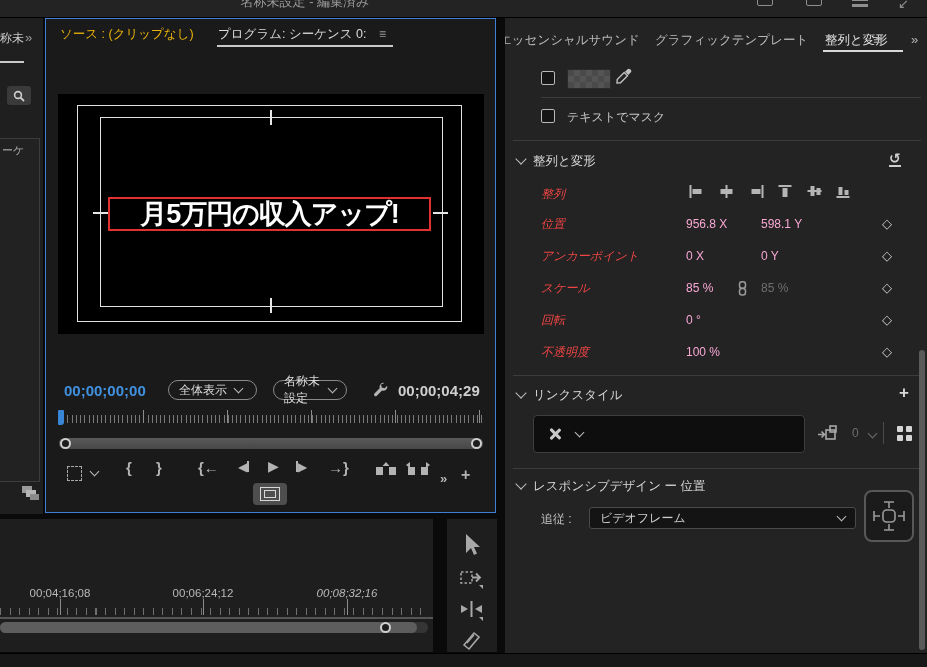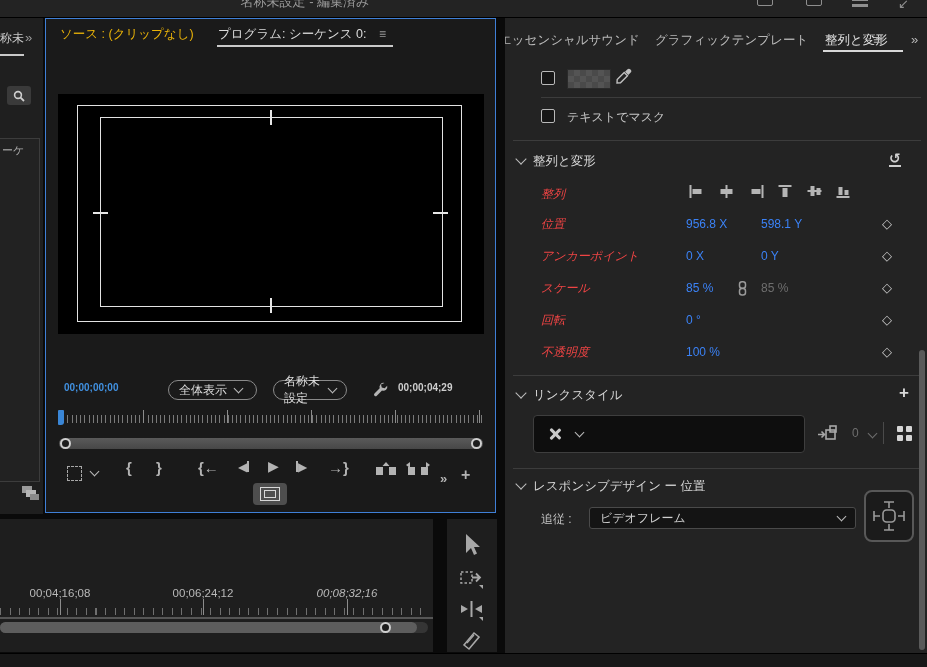--- a/index.html
+++ b/index.html
@@ -7,21 +7,21 @@
        font-family:"Liberation Sans","DejaVu Sans",sans-serif;color:#c8c8c8;font-size:12px;}
   .abs{position:absolute;}
   
   #titlebar{left:0;top:0;width:927px;height:17px;background:#232323;overflow:hidden;border-bottom:1px solid #000;}
   #titlebar .title{position:absolute;top:-7px;left:160px;width:290px;text-align:center;font-size:13px;color:#9a9a9a;}
   .tb-icon{position:absolute;top:-8px;color:#8f8f8f;}
   .tb-box{width:14px;height:12px;border:1.5px solid #8f8f8f;border-radius:2px;}
   .tb-bars{width:16px;height:3px;background:#8f8f8f;box-shadow:0 6px 0 #8f8f8f;}
   
   #leftstrip{left:0;top:18px;width:43px;height:496px;background:#1f1f1f;overflow:hidden;}
-  #leftstrip .tabfrag{position:absolute;left:0;top:12px;color:#c9c9c9;border-bottom:2px solid #c9c9c9;padding-bottom:7px;}
+  #leftstrip .tabfrag{position:absolute;left:0;top:12px;color:#c9c9c9;border-bottom:2px solid #c9c9c9;padding-bottom:14px;}
   #leftstrip .morebtn{position:absolute;left:25px;top:12px;color:#9c9c9c;font-size:13px;}
   .searchbtn{position:absolute;left:7px;top:68px;width:24px;height:19px;background:#3a3a3a;border-radius:3px;display:flex;align-items:center;justify-content:center;}
   .listbox{position:absolute;left:-5px;top:120px;width:43px;height:342px;border:1px solid #3c3c3c;background:#222;}
   .listbox .frag{position:absolute;left:6px;top:4px;color:#aaa;font-size:11px;}
   .layersicon{position:absolute;left:22px;top:468px;}
   
   #program{left:45px;top:18px;width:451px;height:495px;background:#1a1a1a;border:1.5px solid #3f7fd6;box-sizing:border-box;}
   .montabs{position:absolute;left:0;top:0;width:100%;height:28px;}
   .montab{position:absolute;top:7px;font-size:12.5px;color:#eab308;white-space:nowrap;}
   .montab.active{color:#dcdcdc;}
@@ -29,21 +29,21 @@
   .menu-glyph{color:#9a9a9a;font-size:12px;}
   
   .frame{position:absolute;left:12px;top:75px;width:426px;height:240px;background:#000;}
   .safe{position:absolute;border:1px solid #e2e2e2;}
   .safe.outer{left:19px;top:11px;width:383px;height:215px;}
   .safe.inner{left:42px;top:23px;width:341px;height:188px;}
   .tick{position:absolute;background:#e6e6e6;}
   .headline-box{position:absolute;left:50px;top:103px;width:323px;height:34px;border:2px solid #e03030;box-sizing:border-box;display:flex;align-items:center;justify-content:center;}
   .headline{font-size:27px;font-weight:bold;color:#fff;white-space:nowrap;letter-spacing:-1px;}
   
-  .tc{font-size:10px;font-weight:bold;}
+  .tc{font-size:15px;font-weight:bold;}
   .tc.blue{color:#4191e1;}
   .tc.dur{color:#cfcfcf;}
   .pill{position:absolute;height:20px;border:1px solid #8a8a8a;border-radius:10px;display:flex;align-items:center;gap:8px;padding:0 10px;color:#ddd;font-size:12px;box-sizing:border-box;}
   .chev{width:6px;height:6px;border-right:1.7px solid #bbb;border-bottom:1.7px solid #bbb;transform:rotate(45deg);margin-top:-3px;flex:none;}
   .mon-ruler{position:absolute;left:13px;top:390px;width:424px;height:14px;}
   .mon-ruler .minor{position:absolute;left:0;bottom:0;width:100%;height:8px;
      background:repeating-linear-gradient(to right,#7a7a7a 0 1px,transparent 1px 4.22px);}
   .mon-ruler .major{position:absolute;bottom:0;width:1px;height:13px;background:#8c8c8c;}
   .playhead{position:absolute;left:-1px;bottom:-2px;width:6px;height:15px;background:#3a86d6;border-radius:1px 1px 3px 1px;}
   .mon-scroll{position:absolute;left:13px;top:419px;width:424px;height:11px;background:linear-gradient(#5a5a5a,#474747);border-radius:6px;}
@@ -62,21 +62,21 @@
   .checkbox{position:absolute;width:12px;height:12px;border:1.5px solid #b9b9b9;border-radius:2px;background:#161616;}
   .swatch{position:absolute;left:62px;top:51px;width:42px;height:18px;background:#4a4a4a;
      background-image:linear-gradient(45deg,#545454 25%,transparent 25%,transparent 75%,#545454 75%),
                       linear-gradient(45deg,#545454 25%,transparent 25%,transparent 75%,#545454 75%);
      background-size:12px 12px;background-position:0 0,6px 6px;border:1px solid #2a2a2a;}
   .divider{position:absolute;height:1px;background:#3c3c3c;}
   .sechead{position:absolute;font-size:12.5px;color:#d6d6d6;font-weight:500;}
   .dchev{position:absolute;width:7px;height:7px;border-right:1.8px solid #bdbdbd;border-bottom:1.8px solid #bdbdbd;transform:rotate(45deg);}
   .plabel{position:absolute;left:36px;color:#ef4444;font-style:italic;}
   .prop-row{position:absolute;left:0;width:422px;height:20px;line-height:20px;}
-  .pval{position:absolute;color:#3b82f6;}
+  .pval{position:absolute;color:#f9a8d4;}
   .pval.dim{color:#6e6e6e;}
   .kf{position:absolute;left:377px;color:#cfcfcf;font-size:13px;top:0;}
   .alignicon{position:absolute;top:0;width:17px;height:15px;}
   .resetbtn{position:absolute;left:384px;color:#cfcfcf;font-size:14px;font-weight:bold;border-bottom:2px solid #cfcfcf;line-height:13px;}
   .plusbtn{position:absolute;left:394px;color:#d8d8d8;font-size:17px;font-weight:bold;}
   .stylebox{position:absolute;left:28px;top:397px;width:272px;height:38px;background:#0e0e0e;border:1px solid #3e3e3e;border-radius:4px;display:flex;align-items:center;box-sizing:border-box;padding:0 14px;gap:14px;}
   .xmark{position:relative;width:14px;height:14px;flex:none;}
   .xmark::before,.xmark::after{content:"";position:absolute;left:6px;top:0;width:2.5px;height:14px;background:#c9c9c9;border-radius:1px;}
   .xmark::before{transform:rotate(45deg);}.xmark::after{transform:rotate(-45deg);}
   .stylebox .lbl{color:#d0d0d0;flex:1;}
@@ -147,20 +147,23 @@
     </div>
 
     <div class="frame">
       <div class="safe outer"></div>
       <div class="safe inner"></div>
 
       <div class="tick" style="left:212px;top:16px;width:1.5px;height:15px;"></div>
       <div class="tick" style="left:212px;top:204px;width:1.5px;height:15px;"></div>
       <div class="tick" style="left:35px;top:118px;width:15px;height:1.5px;"></div>
       <div class="tick" style="left:375px;top:118px;width:15px;height:1.5px;"></div>
+      <div class="headline-box">
+        <span class="headline">月5万円の収入アップ!</span>
+      </div>
     </div>
 
     <div class="abs tc blue" style="left:18px;top:363px;">00;00;00;00</div>
     <div class="pill" style="left:122px;top:361px;width:89px;">
       <span>全体表示</span>
       <span class="chev"></span>
     </div>
     <div class="pill" style="left:227px;top:361px;width:74px;">
       <span>名称未設定</span>
       <span class="chev"></span>

